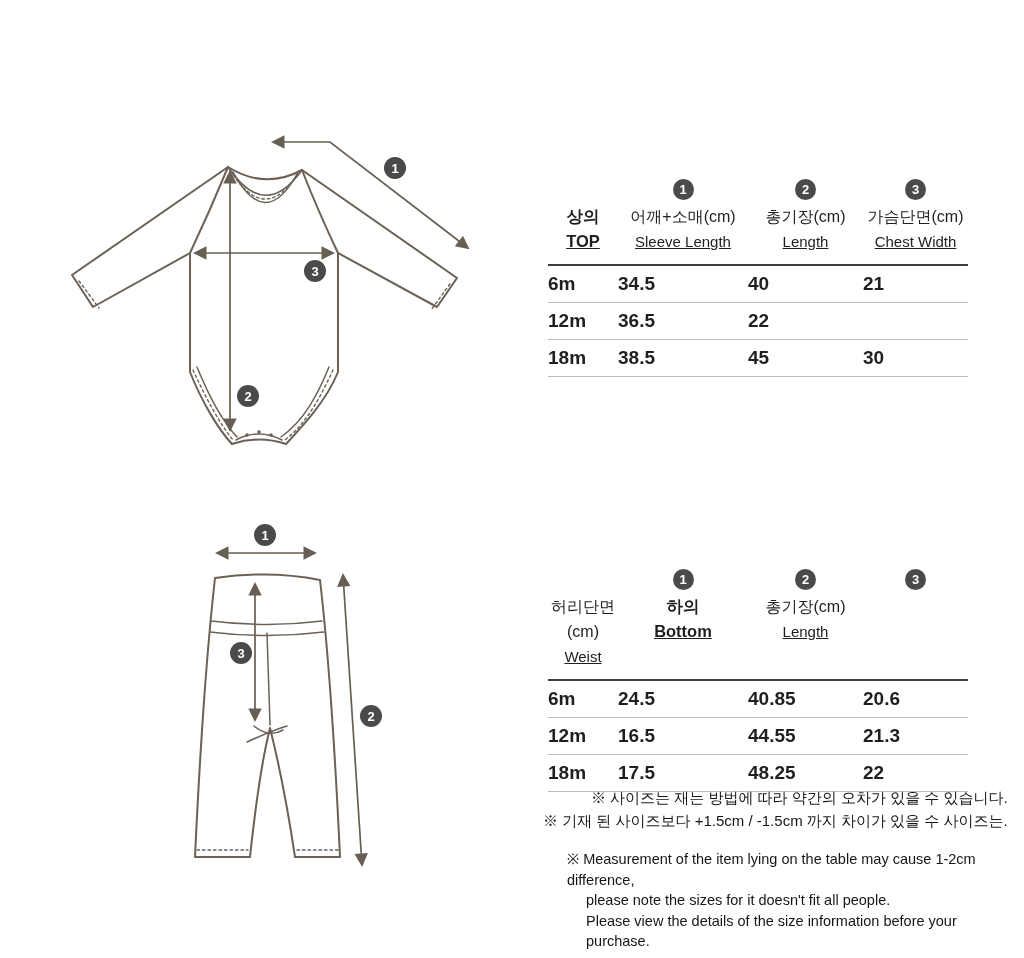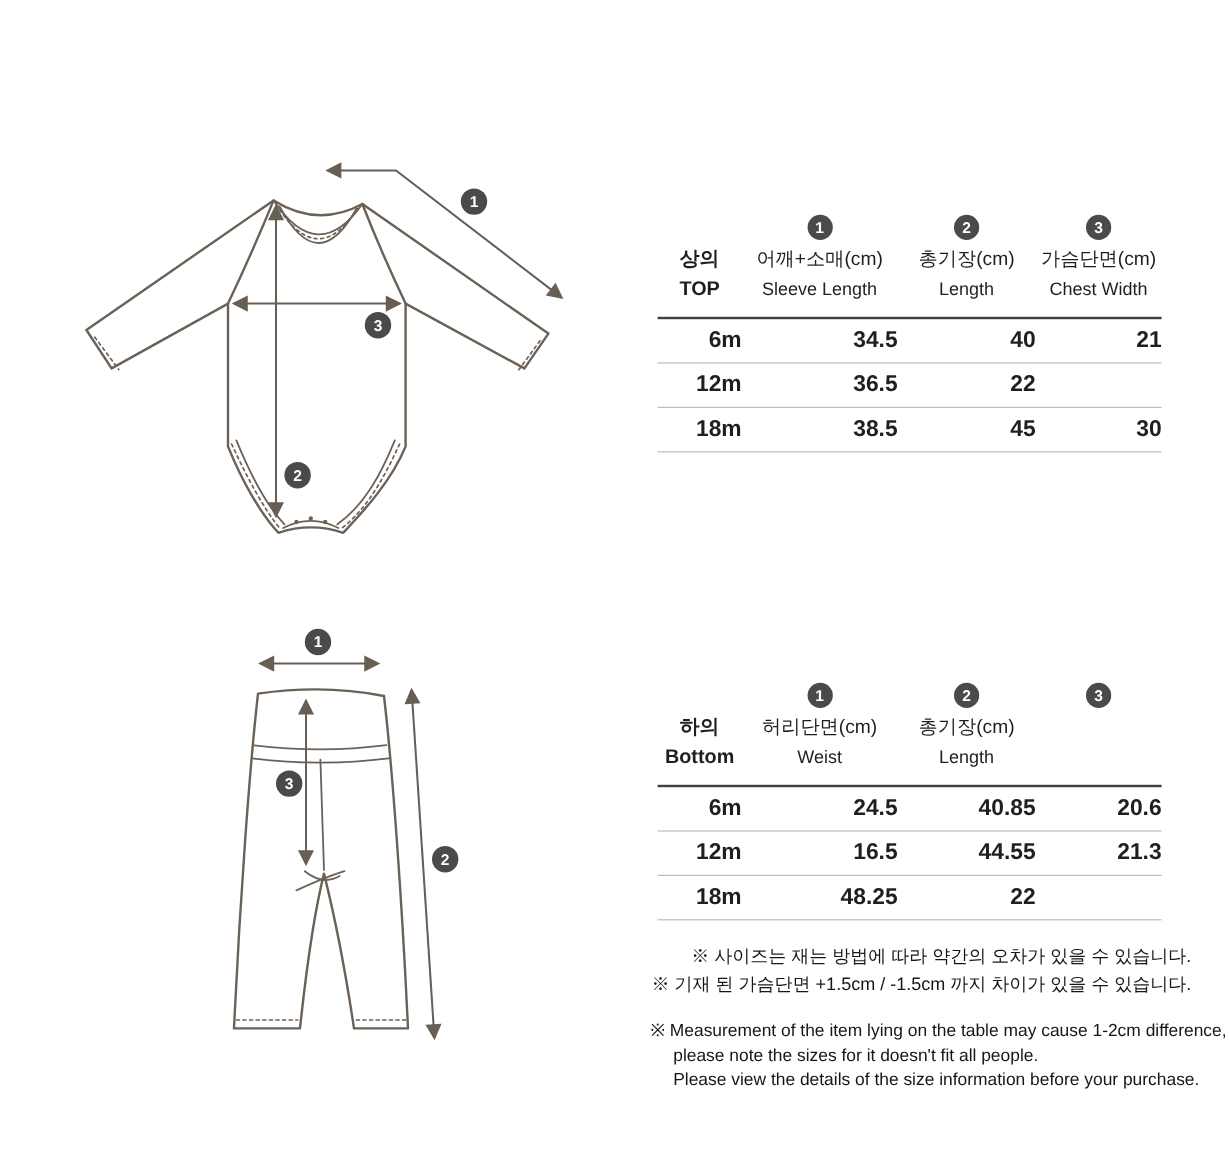--- a/index.html
+++ b/index.html
@@ -14,31 +14,31 @@
   .size-table{position:absolute;width:420px;}
   .trow{display:grid;grid-template-columns:70px 130px 115px 105px;}
   .badge-row{height:30px;align-items:center;}
   .badge{
     width:21px;height:21px;border-radius:50%;background:#4a4a4a;color:#ffffff;
     font-size:13px;font-weight:bold;display:flex;align-items:center;justify-content:center;
     margin:0 auto;
   }
   .hcell{text-align:center;padding-bottom:10px;}
   .hcell .ko{font-size:16px;line-height:25px;}
-  .hcell .en{font-size:15px;line-height:25px;}
+  .hcell .en{font-size:15px;line-height:25px;text-decoration:underline;}
   .hcell.lab .ko,.hcell.lab .en{font-weight:bold;font-size:16.5px;}
   .head-block{border-bottom:2.5px solid #3d3d3d;}
   .data-row{height:36px;border-bottom:1.5px solid #bdbdbd;align-items:center;}
   .data-row .cell{
-    text-align:right;font-size:19px;font-weight:bold;line-height:36px;
+    text-align:left;font-size:19px;font-weight:bold;line-height:36px;
   }
 
   
   .notes-ko{position:absolute;left:543px;top:786px;font-size:15px;line-height:23px;color:#161616;text-align:right;}
-  .notes-en{position:absolute;left:542px;top:849px;font-size:14.5px;line-height:20.5px;color:#161616;}
+  .notes-en{position:absolute;left:567px;top:849px;font-size:14.5px;line-height:20.5px;color:#161616;}
   .notes-en .cont{padding-left:19px;}
 
   
   .garment{stroke:#6b6156;fill:none;stroke-linecap:round;stroke-linejoin:round;}
   .w2{stroke-width:2;}
   .w15{stroke-width:1.5;}
   .dash{stroke-dasharray:2.5,3;stroke-width:1.4;}
   .measure{stroke:#675e54;stroke-width:1.7;fill:none;}
   .snap{fill:#6b6156;}
   .dbadge{fill:#4a4a4a;}
@@ -182,53 +182,54 @@
         <div class="badge">1</div>
       </div>
     <div>
         <div class="badge">2</div>
       </div>
     <div>
         <div class="badge">3</div>
       </div>
   </div>
   <div class="trow head-block">
+    <div class="hcell">
+      <div class="ko">허리단면(cm)</div>
+      <div class="en">Weist</div>
+    </div>
     <div class="hcell lab">
       <div class="ko">하의</div>
       <div class="en">Bottom</div>
-    </div>
-    <div class="hcell">
-      <div class="ko">허리단면(cm)</div>
-      <div class="en">Weist</div>
     </div>
     <div class="hcell">
       <div class="ko">총기장(cm)</div>
       <div class="en">Length</div>
     </div>
   </div>
   <div class="trow data-row">
     <div class="cell">6m</div>
     <div class="cell">24.5</div>
     <div class="cell">40.85</div>
     <div class="cell">20.6</div>
   </div>
   <div class="trow data-row">
     <div class="cell">12m</div>
     <div class="cell">16.5</div>
     <div class="cell">44.55</div>
     <div class="cell">21.3</div>
   </div>
   <div class="trow data-row">
     <div class="cell">18m</div>
+    <div class="cell">17.5</div>
     <div class="cell">48.25</div>
     <div class="cell">22</div>
   </div>
 </div>
 
 <div class="notes-ko">
   <div>※ 사이즈는 재는 방법에 따라 약간의 오차가 있을 수 있습니다.</div>
-  <div>※ 기재 된 가슴단면 +1.5cm / -1.5cm 까지 차이가 있을 수 있습니다.</div>
+  <div>※ 기재 된 사이즈보다 +1.5cm / -1.5cm 까지 차이가 있을 수 사이즈는.</div>
 </div>
 <div class="notes-en">
   <div>※ Measurement of the item lying on the table may cause 1-2cm difference,</div>
   <div class="cont">please note the sizes for it doesn't fit all people.</div>
   <div class="cont">Please view the details of the size information before your purchase.</div>
 </div>
 
 </body></html>

